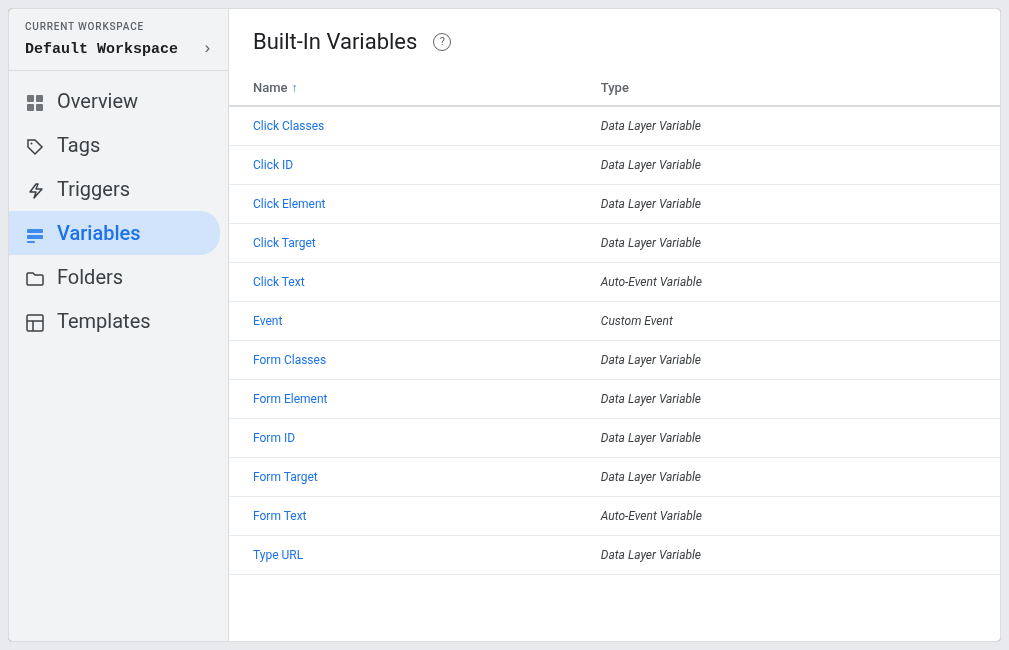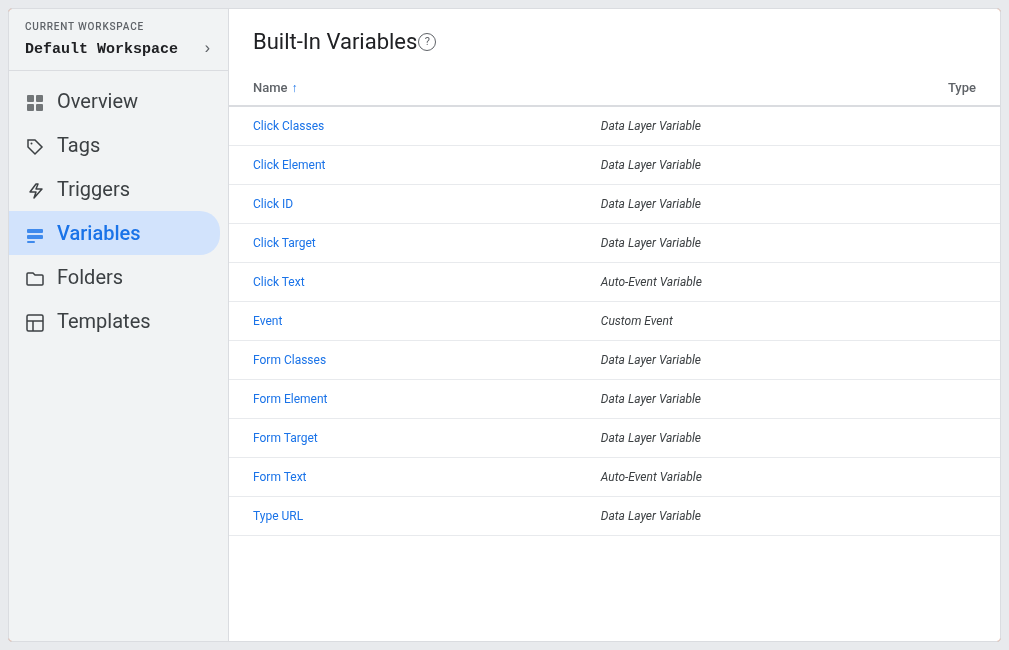--- a/index.html
+++ b/index.html
@@ -93,21 +93,21 @@
       flex: 1;
       background: #fff;
       display: flex;
       flex-direction: column;
       overflow: hidden;
     }
     .page-header {
       padding: 20px 24px 0 24px;
       display: flex;
       align-items: center;
-      gap: 1px;
+      gap: 16px;
     }
     .page-title {
       font-size: 22px;
       font-weight: 400;
       color: #202124;
     }
     .help-icon {
       width: 18px;
       height: 18px;
       border-radius: 50%;
@@ -127,21 +127,21 @@
     }
     table {
       width: 100%;
       border-collapse: collapse;
     }
     thead tr {
       border-bottom: 2px solid #dadce0;
     }
     th {
       padding: 10px 24px;
-      text-align: right;
+      text-align: left;
       font-size: 13px;
       font-weight: 500;
       color: #5f6368;
     }
     .th-name {
       display: flex;
       align-items: center;
       gap: 4px;
     }
     .sort-arrow {
@@ -265,32 +265,32 @@
         </thead>
         <tbody id="table-body">
         <tr>
       <td class="name-cell">
         <a>Click Classes</a>
       </td>
       <td class="type-cell">Data Layer Variable</td>
     </tr>
             <tr>
       <td class="name-cell">
+        <a>Click ID</a>
+      </td>
+      <td class="type-cell">Data Layer Variable</td>
+    </tr>
+            <tr>
+      <td class="name-cell">
         <a>Click Element</a>
       </td>
       <td class="type-cell">Data Layer Variable</td>
     </tr>
             <tr>
       <td class="name-cell">
-        <a>Click ID</a>
-      </td>
-      <td class="type-cell">Data Layer Variable</td>
-    </tr>
-            <tr>
-      <td class="name-cell">
         <a>Click Target</a>
       </td>
       <td class="type-cell">Data Layer Variable</td>
     </tr>
             <tr>
       <td class="name-cell">
         <a>Click Text</a>
       </td>
       <td class="type-cell">Auto-Event Variable</td>
     </tr>
@@ -302,20 +302,26 @@
     </tr>
             <tr>
       <td class="name-cell">
         <a>Form Classes</a>
       </td>
       <td class="type-cell">Data Layer Variable</td>
     </tr>
             <tr>
       <td class="name-cell">
         <a>Form Element</a>
+      </td>
+      <td class="type-cell">Data Layer Variable</td>
+    </tr>
+            <tr>
+      <td class="name-cell">
+        <a>Form ID</a>
       </td>
       <td class="type-cell">Data Layer Variable</td>
     </tr>
             <tr>
       <td class="name-cell">
         <a>Form Target</a>
       </td>
       <td class="type-cell">Data Layer Variable</td>
     </tr>
             <tr>

